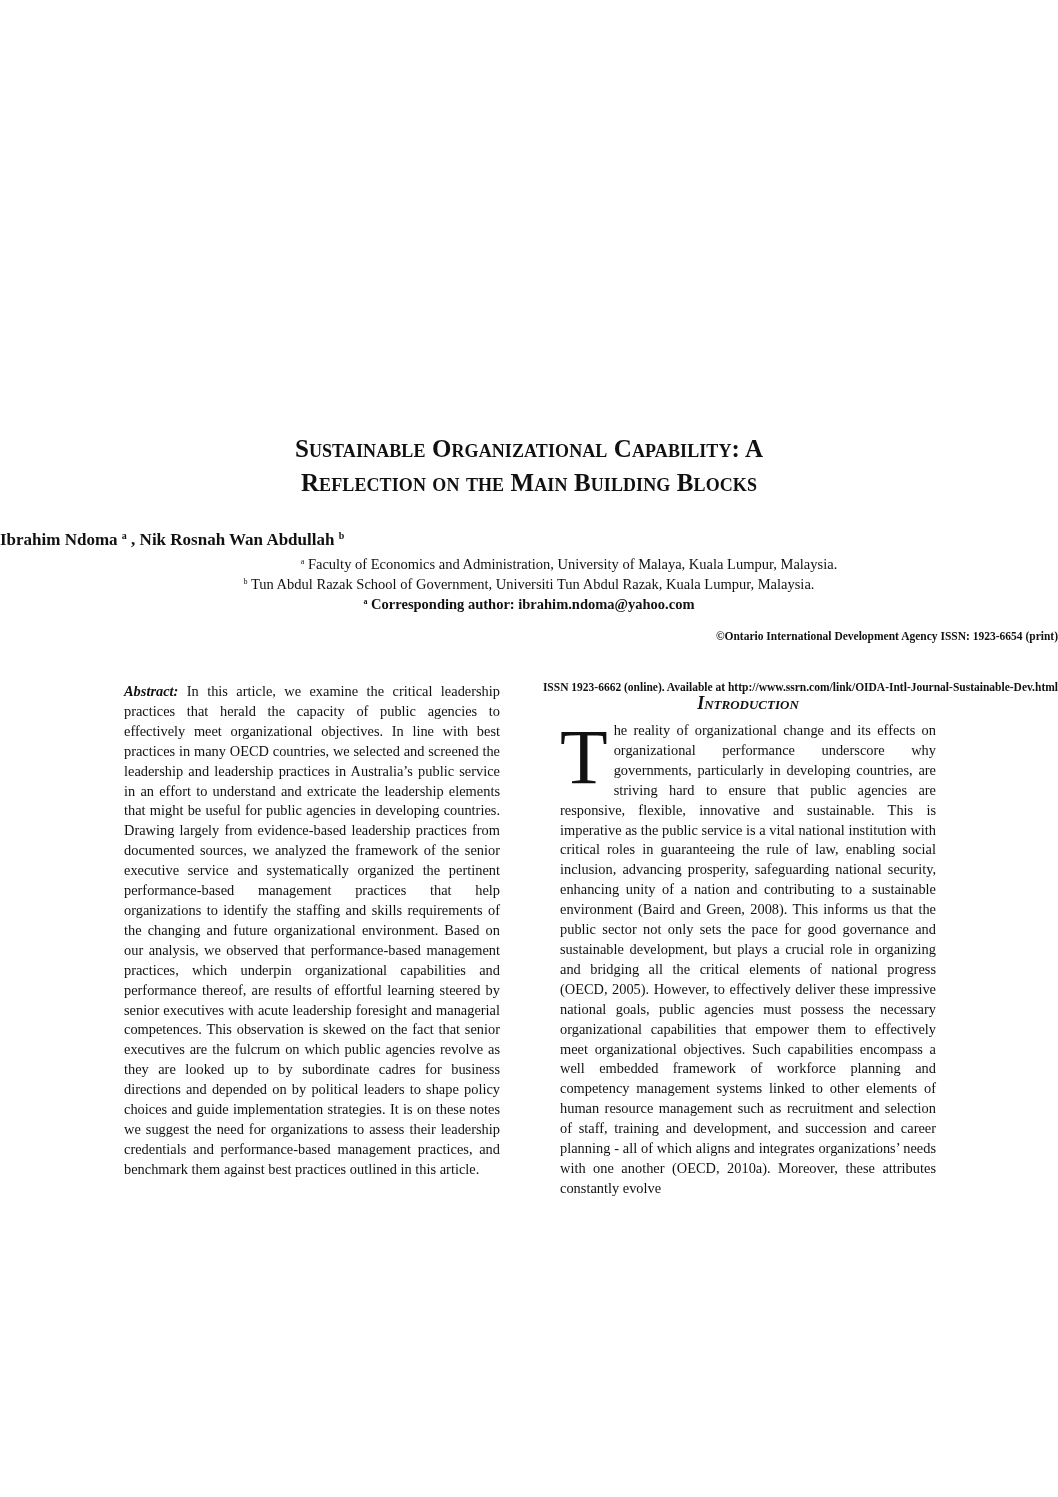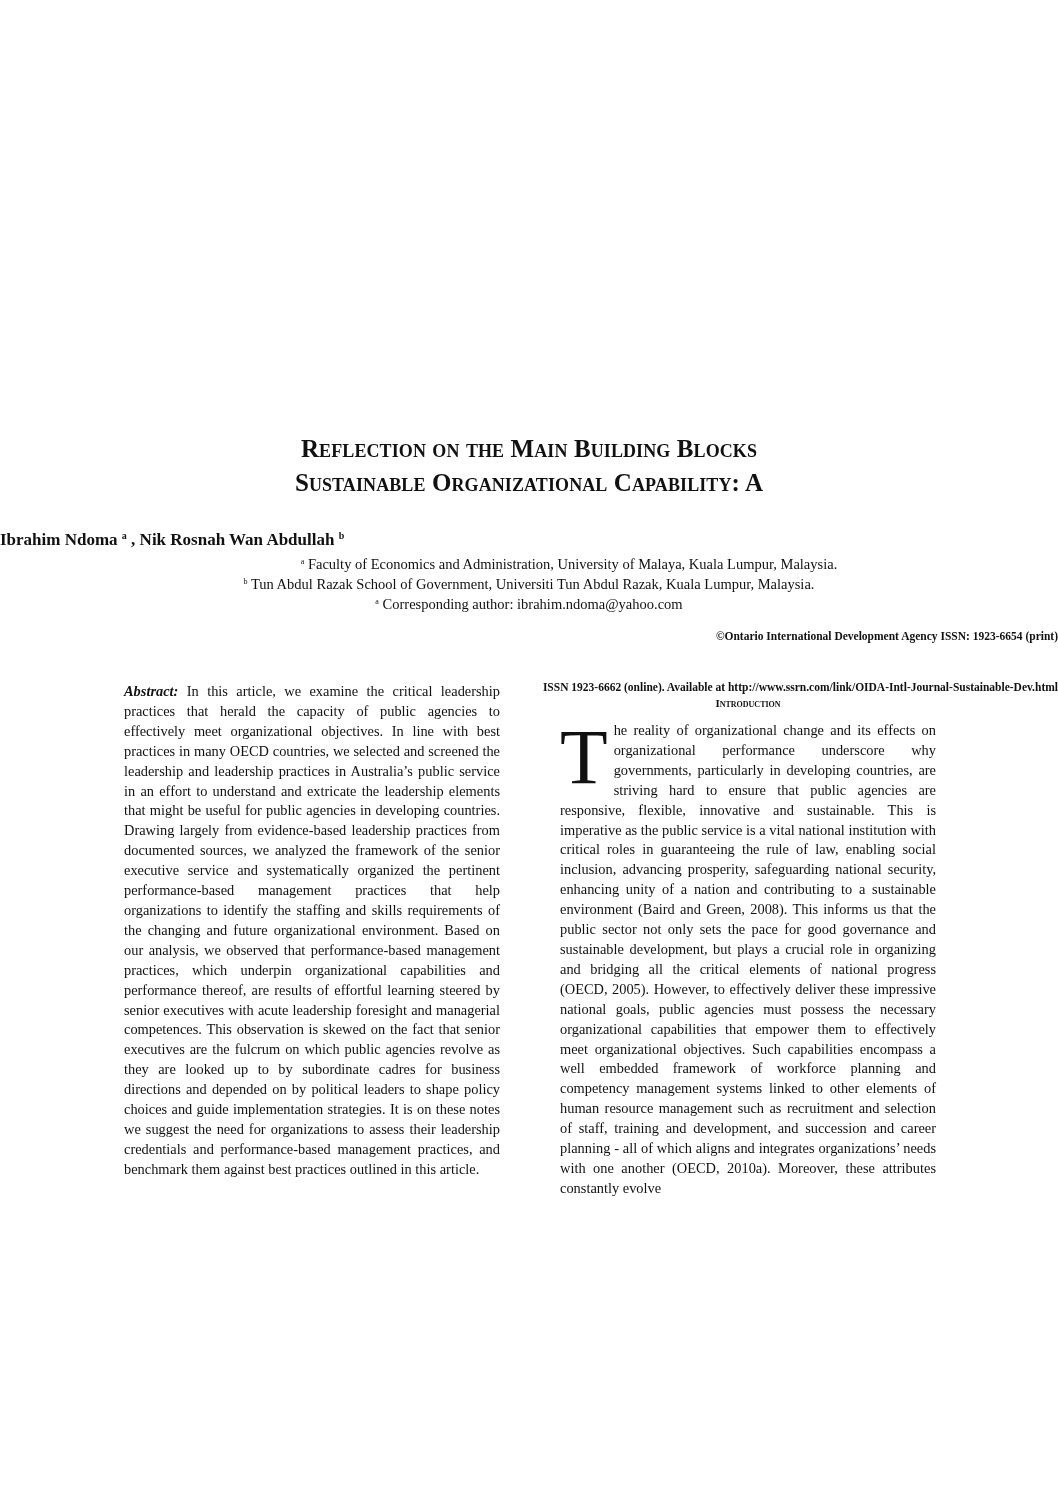--- a/index.html
+++ b/index.html
@@ -3,37 +3,37 @@
 <meta charset="utf-8">
 <style>
   html, body { margin: 0; padding: 0; background: #ffffff; }
   body { width: 1058px; height: 1497px; position: relative; overflow: hidden; color: #111; font-family: "Liberation Serif", "DejaVu Serif", serif; }
   .title { position: absolute; left: 0; width: 1058px; top: 432px; text-align: center; font-weight: bold; font-size: 25px; line-height: 34px; font-variant: small-caps; letter-spacing: 0.1px; }
   .title .line { display: block; }
   .authors { position: absolute; left: 0; width: 1058px; top: 525px; font-weight: bold; font-size: 17px; line-height: 22px; }
   .authors sup { font-size: 10px; vertical-align: 6px; }
   .aff { position: absolute; left: 0; width: 1058px; text-align: center; font-size: 14.5px; line-height: 20px; }
   .aff sup { font-size: 8px; vertical-align: 5px; }
-  .aff1 { top: 552px; padding-left: 40px; } .aff2 { top: 572px; } .aff3 { top: 592px; }
+  .aff1 { top: 552px; padding-left: 40px; } .aff2 { top: 572px; } .aff3 { top: 592px; font-weight: bold; }
   .issn { position: absolute; left: 0; width: 1058px; text-align: right; font-size: 11.5px; line-height: 17px; font-weight: bold; }
   .issn1 { top: 628px; } .issn2 { top: 645px; margin-top: 34px; }
   .col { position: absolute; top: 682px; width: 376px; font-size: 14.4px; line-height: 19.9px; text-align: justify; }
   .col-left { left: 124px; }
   .col-right { left: 560px; }
   .col p { margin: 0; }
   .label { font-weight: bold; font-style: italic; }
-  .section-head { text-align: center; font-weight: bold; font-variant: small-caps; font-size: 11px; margin: 11px 0 8px 0; line-height: 20px; }
+  .section-head { text-align: center; font-weight: bold; font-variant: small-caps; font-size: 18px; margin: 11px 0 8px 0; line-height: 20px; font-style: italic; }
   .dropcap { float: left; font-size: 78px; line-height: 60px; margin: 6px 6px 0 0; font-weight: normal; }
 </style>
 </head>
 <body>
 
 <div class="title">
+  <span class="line">Sustainable Organizational Capability: A</span>
   <span class="line">Reflection on the Main Building Blocks</span>
-  <span class="line">Sustainable Organizational Capability: A</span>
 </div>
 
 <div class="authors">
   <span>Ibrahim Ndoma</span>
   <sup>a</sup><span> , </span><span>Nik Rosnah Wan Abdullah</span>
   <sup>b</sup>
 </div>
 
 <div class="aff aff1"><sup>a</sup> <span>Faculty of Economics and Administration, University of Malaya, Kuala Lumpur, Malaysia.</span></div>
 <div class="aff aff2"><sup>b</sup> <span>Tun Abdul Razak School of Government, Universiti Tun Abdul Razak, Kuala Lumpur, Malaysia.</span></div>

